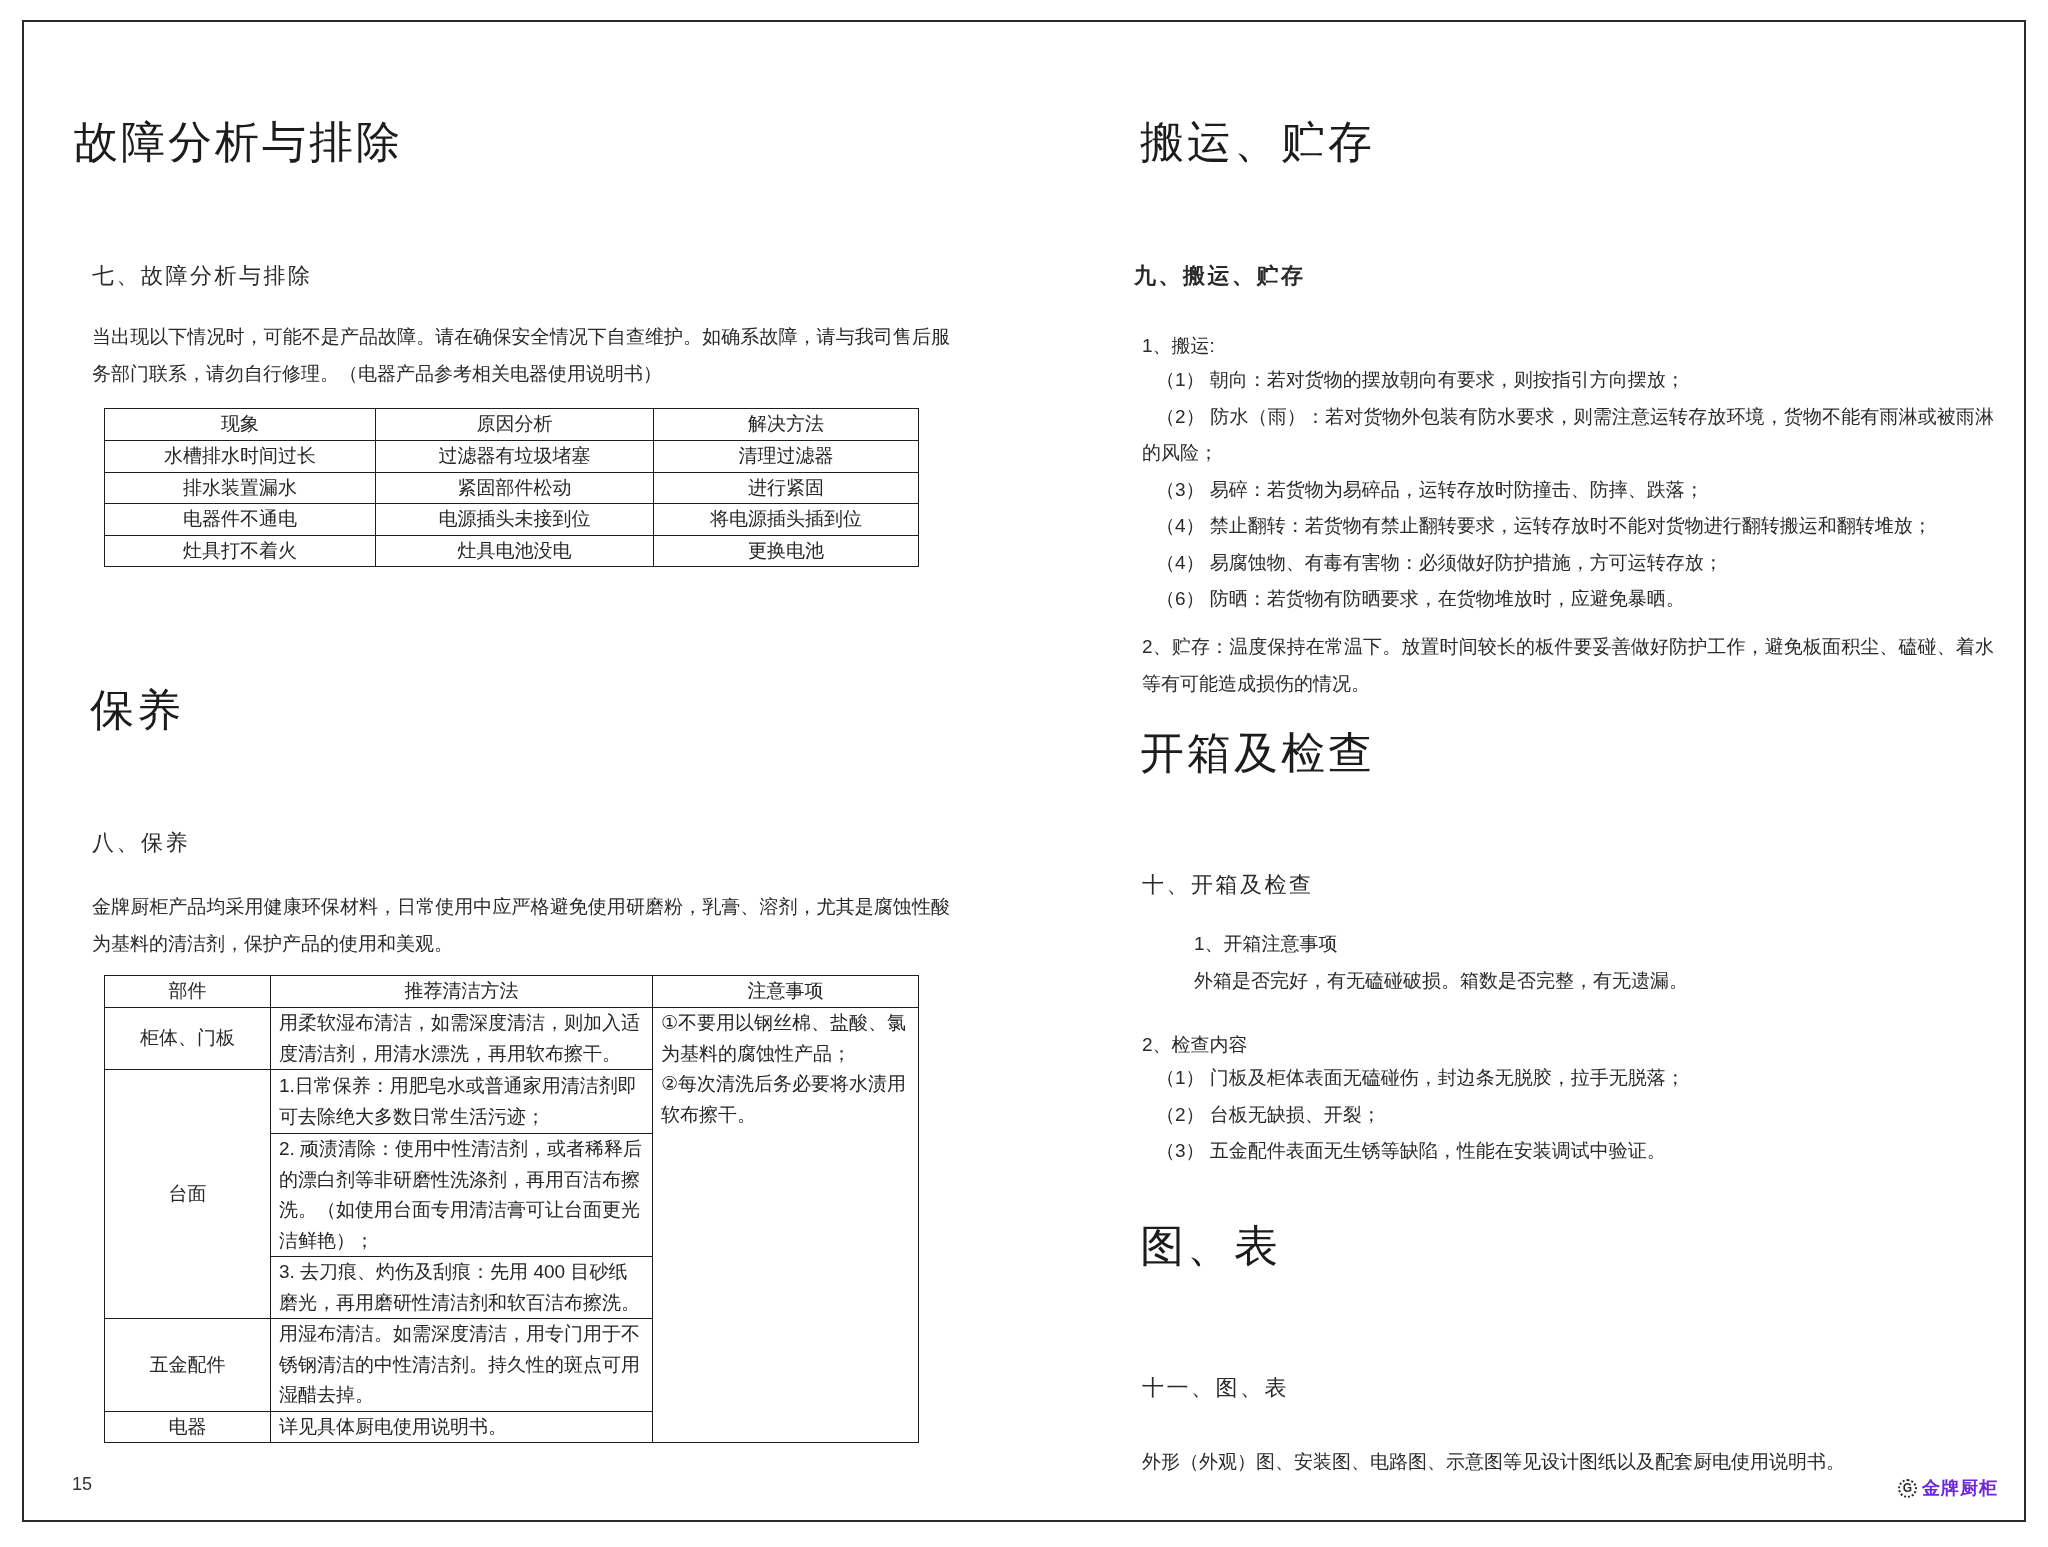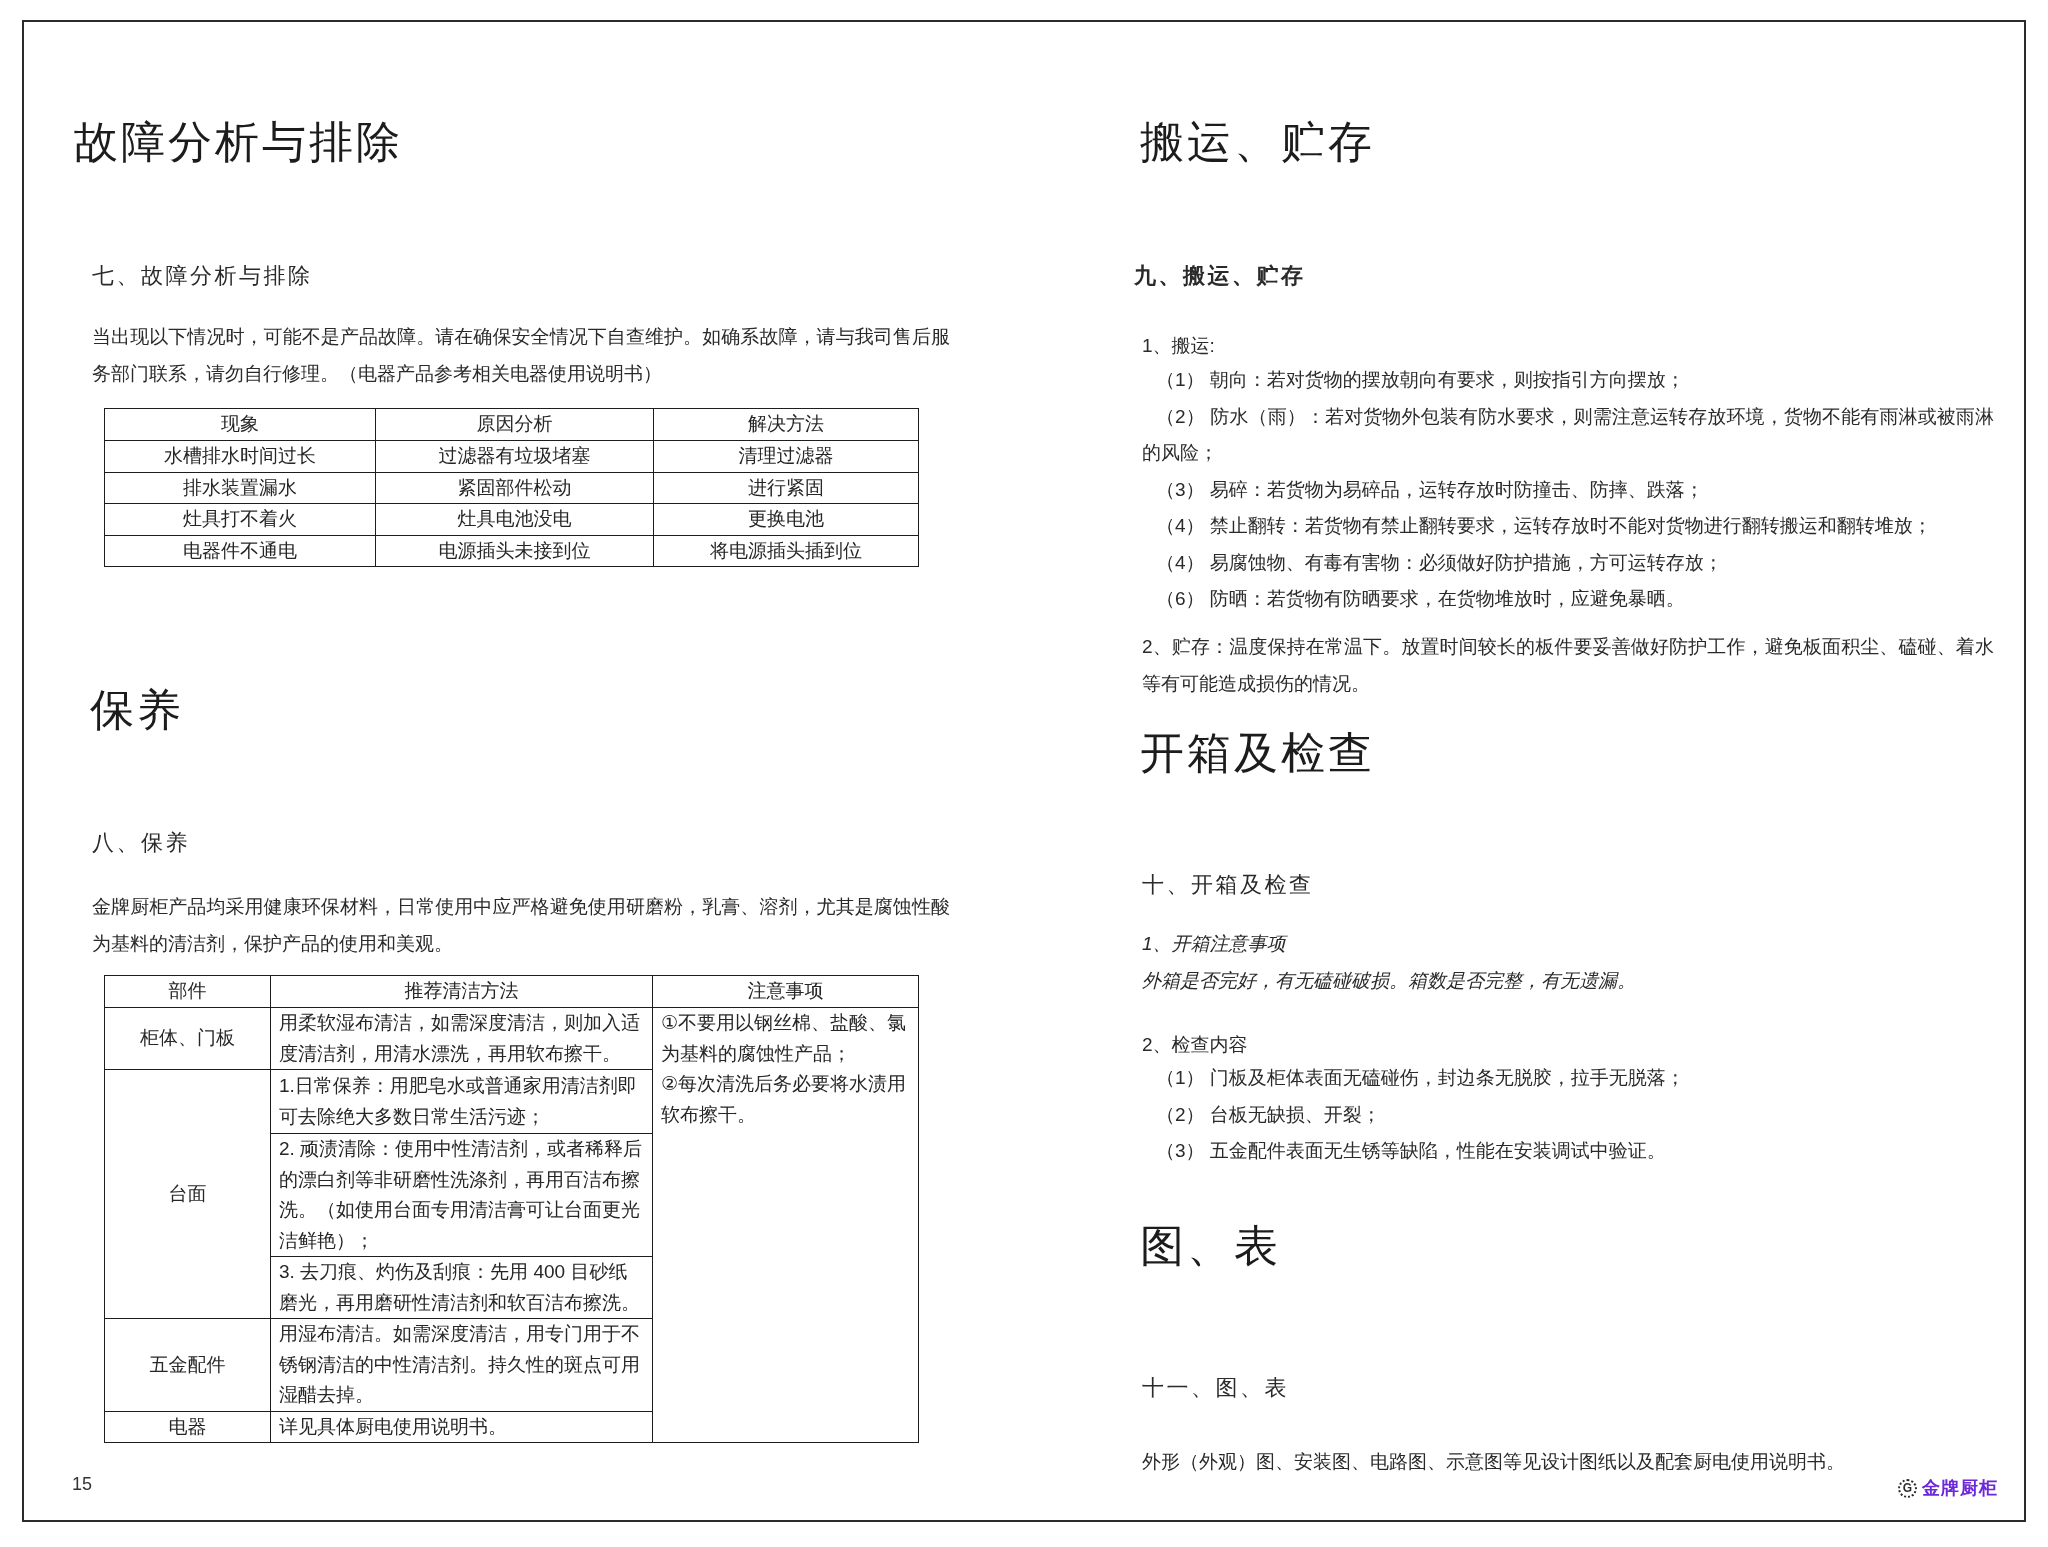--- a/index.html
+++ b/index.html
@@ -75,28 +75,28 @@
     <td class="c-center">水槽排水时间过长</td>
     <td class="c-center">过滤器有垃圾堵塞</td>
     <td class="c-center">清理过滤器</td>
   </tr>
   <tr style="height:31px;">
     <td class="c-center">排水装置漏水</td>
     <td class="c-center">紧固部件松动</td>
     <td class="c-center">进行紧固</td>
   </tr>
   <tr style="height:31px;">
+    <td class="c-center">电器件不通电</td>
+    <td class="c-center">电源插头未接到位</td>
+    <td class="c-center">将电源插头插到位</td>
+  </tr>
+  <tr style="height:31px;">
     <td class="c-center">灶具打不着火</td>
     <td class="c-center">灶具电池没电</td>
     <td class="c-center">更换电池</td>
-  </tr>
-  <tr style="height:31px;">
-    <td class="c-center">电器件不通电</td>
-    <td class="c-center">电源插头未接到位</td>
-    <td class="c-center">将电源插头插到位</td>
   </tr>
 </tbody>
   </table>
 
 <h1 class="abs big-title" style="left:90px;top:686px;">保养</h1>
 
 <h2 class="abs sec-heading" style="left:92px;top:829px;">八、保养</h2>
 
 <p class="abs body-text" style="left:92px;top:888px;width:858px;">金牌厨柜产品均采用健康环保材料，日常使用中应严格避免使用研磨粉，乳膏、溶剂，尤其是腐蚀性酸为基料的清洁剂，保护产品的使用和美观。</p>
 
@@ -155,21 +155,21 @@
   <div>（4） 易腐蚀物、有毒有害物：必须做好防护措施，方可运转存放；</div>
   <div>（6） 防晒：若货物有防晒要求，在货物堆放时，应避免暴晒。</div>
 </div>
 
 <p class="abs body-text" style="left:1142px;top:628px;width:852px;">2、贮存：温度保持在常温下。放置时间较长的板件要妥善做好防护工作，避免板面积尘、磕碰、着水等有可能造成损伤的情况。</p>
 
 <h1 class="abs big-title" style="left:1140px;top:729px;">开箱及检查</h1>
 
 <h2 class="abs sec-heading" style="left:1142px;top:871px;">十、开箱及检查</h2>
 
-<div class="abs body-text" style="left:1142px;top:925px;width:852px;font-style:italic;">
+<div class="abs body-text" style="left:1194px;top:925px;width:852px;">
   <div>1、开箱注意事项</div>
   <div>外箱是否完好，有无磕碰破损。箱数是否完整，有无遗漏。</div>
 </div>
 
 <p class="abs body-text" style="left:1142px;top:1026px;width:852px;">2、检查内容</p>
 
 <div class="abs body-text list-block" style="left:1142px;top:1060px;width:852px;line-height:36.5px;">
   <div>（1） 门板及柜体表面无磕碰伤，封边条无脱胶，拉手无脱落；</div>
   <div>（2） 台板无缺损、开裂；</div>
   <div>（3） 五金配件表面无生锈等缺陷，性能在安装调试中验证。</div>

